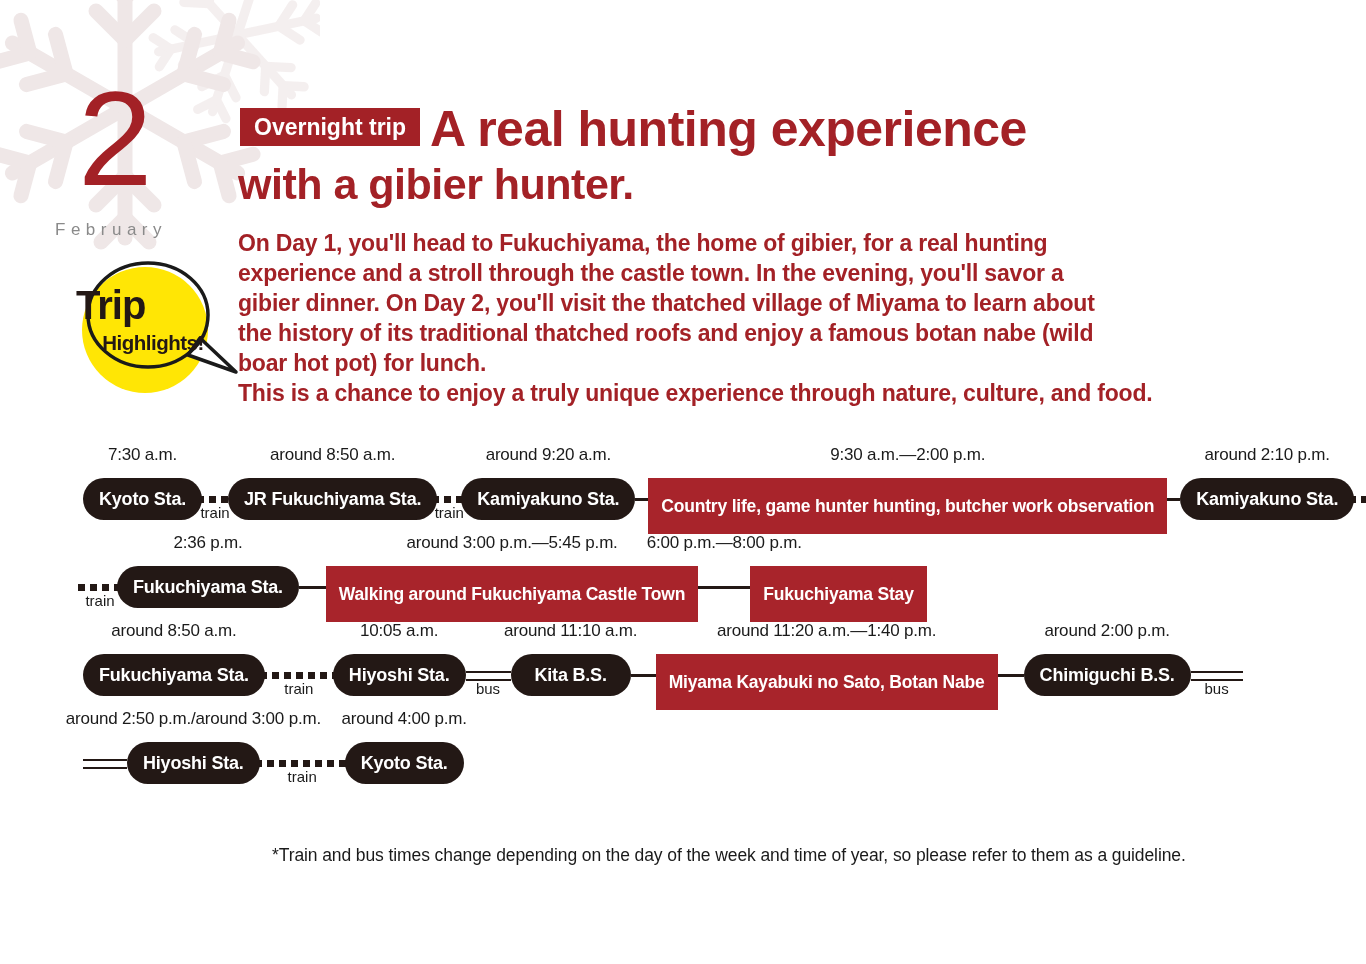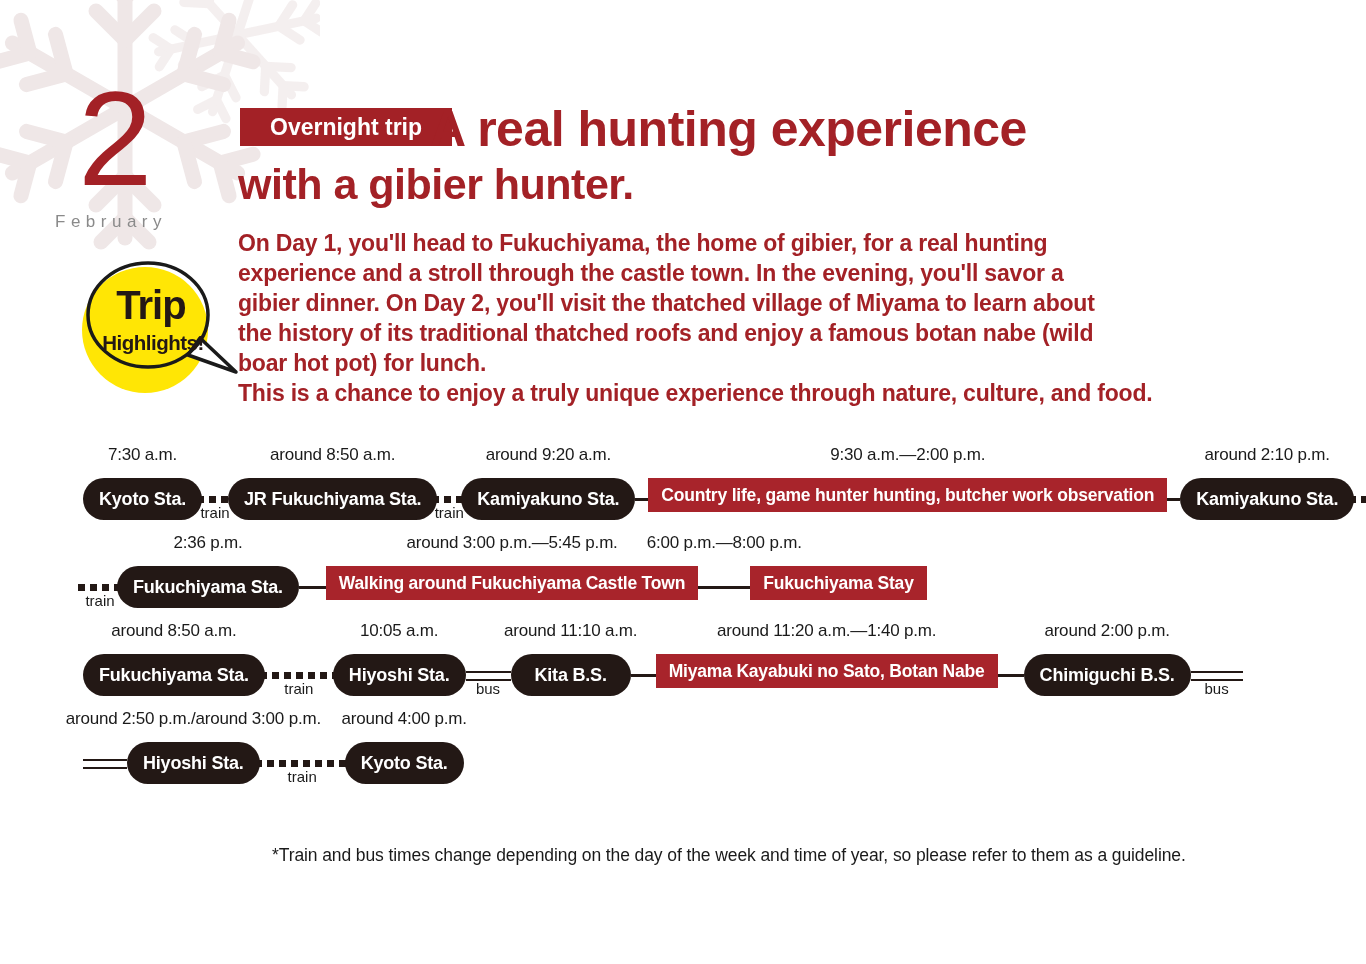--- a/index.html
+++ b/index.html
@@ -11,44 +11,44 @@
 
   
   .snow { position:absolute; left:0; top:0; width:320px; height:290px; }
 
   
   .month-number {
     position:absolute; left:78px; top:72px; font-size:134px; line-height:1;
     color:#A32126; font-weight:400;
   }
   .month-name {
-    position:absolute; left:55px; top:212px; font-size:17px; color:#8a8a8a;
+    position:absolute; left:55px; top:220px; font-size:17px; color:#8a8a8a;
     letter-spacing:5.5px; font-weight:400;text-align:center;
   }
 
   
   .badge {
     position:absolute; left:240px; top:108px; height:38px; background:#A32126;
     color:#fff; font-size:23px; font-weight:bold; display:flex; align-items:center;
-    padding:0 30px; white-space:nowrap;
+    padding:0 14px; white-space:nowrap;
   }
   .title1 {
     position:absolute; left:430px; top:100px; font-size:50px; font-weight:bold;
     color:#A32126; letter-spacing:-0.5px; white-space:nowrap;
   }
   .title2 {
     position:absolute; left:238px; top:160px; font-size:43px; font-weight:bold;
     color:#A32126; letter-spacing:-0.5px; white-space:nowrap;
   }
 
   
   .bubble { position:absolute; left:76px; top:250px; width:172px; height:152px; }
   .bubble svg { position:absolute; left:0; top:0; }
   .bubble-title {
-    position:absolute; left:0; top:33px; width:150px; text-align:center;
+    position:absolute; left:0; top:33px; width:150px; 
     font-size:40px; font-weight:bold; color:#231815; letter-spacing:-1px;
   }
   .bubble-sub {
     position:absolute; left:2px; top:81px; width:150px; text-align:center;
     font-size:20.5px; font-weight:bold; color:#231815; letter-spacing:-0.5px;
   }
 
   
   .desc {
     position:absolute; left:238px; top:228px; width:1120px; font-size:23px;
@@ -64,21 +64,21 @@
     height:26px; display:flex; align-items:flex-end; justify-content:center;
     padding-bottom:13px; font-size:17px; color:#1a1a1a; white-space:nowrap;
     margin:0 -130px; letter-spacing:-0.2px;
   }
   .pill {
     height:42px; border-radius:21px; background:#231815; color:#fff;
     font-size:18px; font-weight:bold; display:flex; align-items:center;
     justify-content:center; padding:0 16px; white-space:nowrap; letter-spacing:-0.2px;
   }
   .abox {
-    height:34px; background:#A8242B; color:#fff; font-size:17.5px; font-weight:bold;
+    height:56px; background:#A8242B; color:#fff; font-size:17.5px; font-weight:bold;
     display:flex; align-items:center; justify-content:center; padding:0 13px;
     white-space:nowrap; letter-spacing:-0.2px;
   }
   .conn { position:relative; height:68px; flex:0 0 auto; z-index:0; }
   .conn .line { position:absolute; left:0; right:0; }
   .conn-train .line {
     top:44px; height:7px; left:-5px; right:-5px;
     background:repeating-linear-gradient(90deg,#231815 0 7px,rgba(0,0,0,0) 7px 12px);
   }
   .conn-bus .line {

